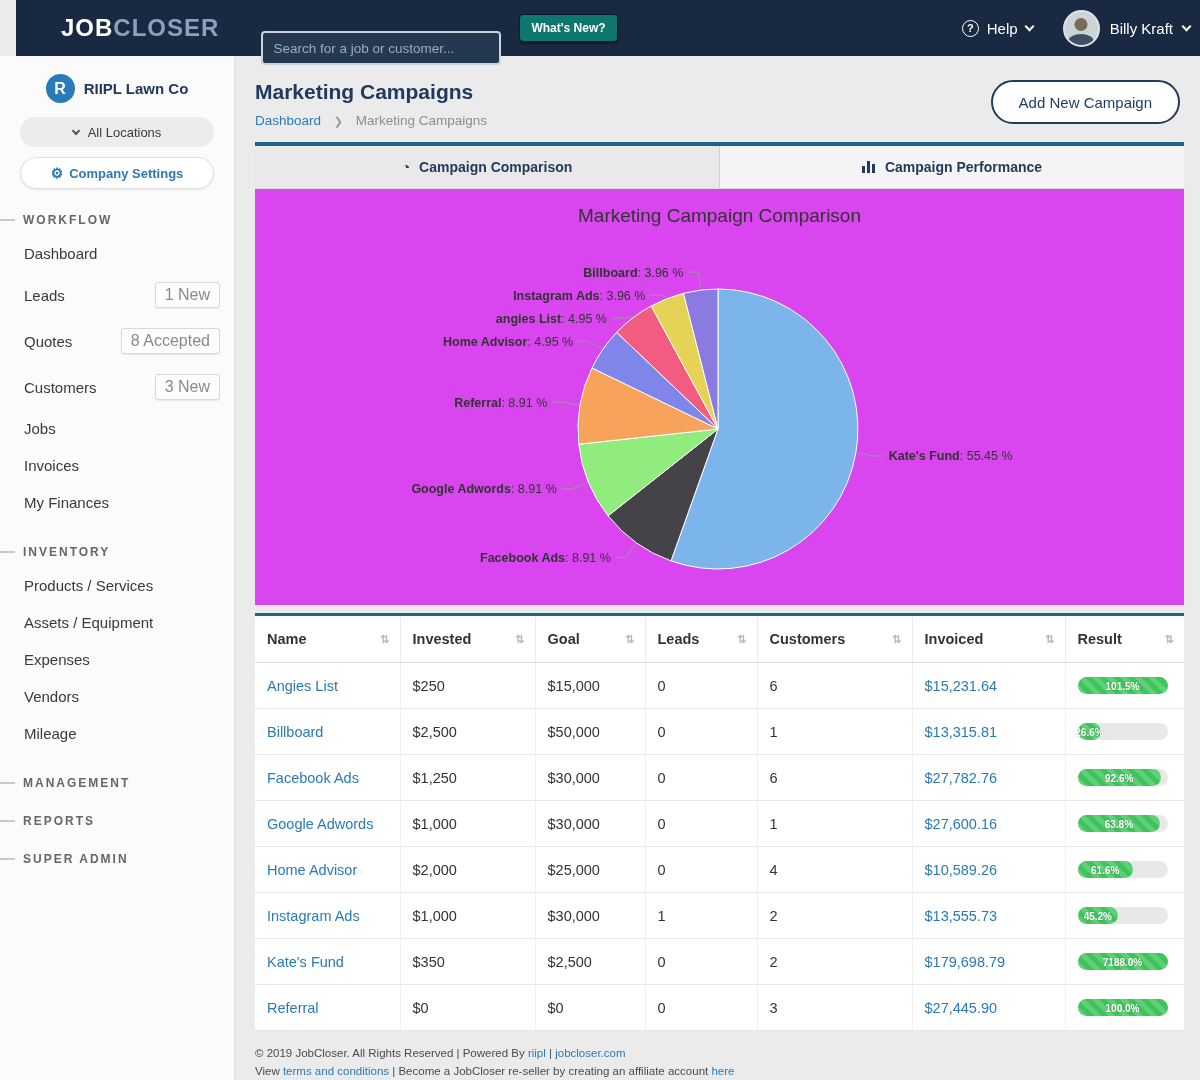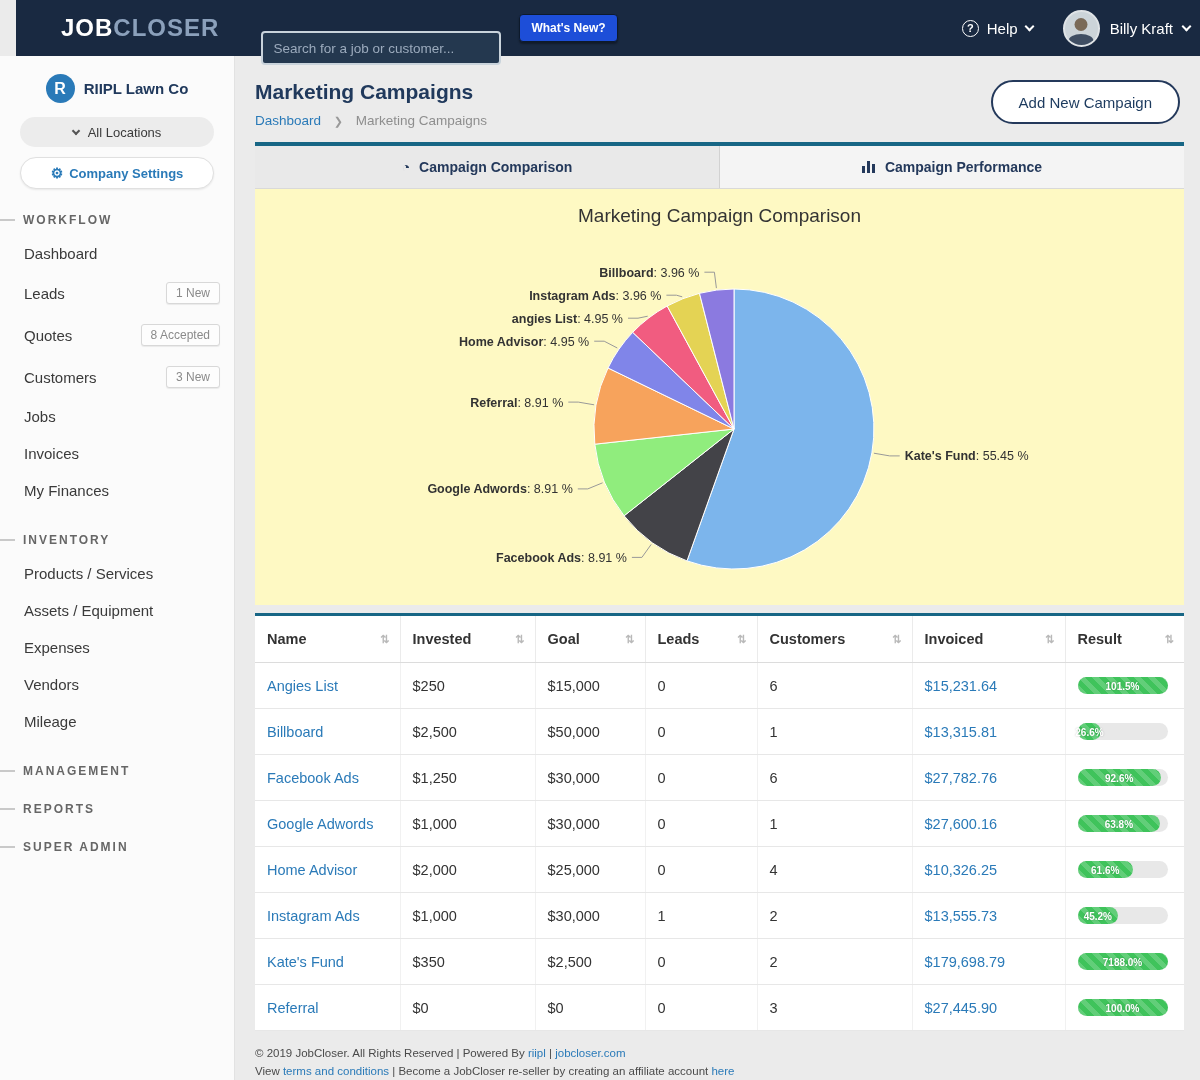--- a/index.html
+++ b/index.html
@@ -10,21 +10,21 @@
 
   
   .navbar { position:fixed; top:0; left:16px; width:1200px; height:56px; background:#192941;
             display:flex; align-items:center; padding:0 26px 0 45px; z-index:20; }
   .logo { font-size:24px; font-weight:bold; color:#fff; letter-spacing:1px; }
   .logo .lt { color:#8ba0bb; }
   .search { width:240px; height:34px; margin-left:42px; background:#24384f; border:2px solid #c9d3db;
             border-radius:4px; color:#fff; padding:0 10px; font-size:13.5px; outline:none;
             font-family:"Liberation Sans", sans-serif;margin-top:40px;}
   .search::placeholder { color:#9cabbd; }
-  .whats-new { margin-left:18px; background:#1d4ed8; border:1px solid #0d1a2b; box-shadow:0 2px 2px rgba(0,0,0,.35);
+  .whats-new { margin-left:18px; background:#0f766e; border:1px solid #0d1a2b; box-shadow:0 2px 2px rgba(0,0,0,.35);
                color:#fff; font-size:12px; font-weight:bold; padding:6px 11px; border-radius:4px;
                font-family:"Liberation Sans", sans-serif;}
   .nav-right { margin-left:auto; display:flex; align-items:center; color:#fff; }
   .help-group { display:flex; align-items:center; gap:8px; font-size:15px; margin-right:30px; }
   .qcircle { width:17px; height:17px; border:1.5px solid #fff; border-radius:50%; display:inline-flex;
              align-items:center; justify-content:center; font-size:11px; font-weight:bold; }
   .chev { display:inline-block; width:7px; height:7px; border-right:2px solid currentColor;
           border-bottom:2px solid currentColor; transform:rotate(45deg); margin-top:-4px; }
   .avatar { width:37px; height:37px; border-radius:50%; background:#ccd4d9; border:2px solid #dfe3e6;
             position:relative; overflow:hidden; margin-right:10px; }
@@ -47,21 +47,21 @@
   .settings-pill { margin:0 20px; height:32px; background:#fff; border:1px solid #e0e0e0; border-radius:16px;
                    box-shadow:0 1px 2px rgba(0,0,0,.08); display:flex; align-items:center; justify-content:center;
                    gap:6px; font-size:13px; color:#2a7ab8; font-weight:bold; }
   .gear { font-size:14px; }
   .side-sections { margin-top:16px; }
   .side-section-header { display:flex; align-items:center; font-size:12px; font-weight:bold; color:#666;
                          letter-spacing:2px; margin:24px 0 8px; }
   .side-section-header::before { content:""; width:15px; height:2px; background:#c9c9c9; margin-right:8px; }
   .side-item { display:flex; align-items:center; justify-content:space-between; padding:10px 14px 10px 24px;
                font-size:15px; color:#3a3a3a; }
-  .badge { font-size:12px; color:#8a8a8a; background:#fdfdfd; border:1px solid #d8d8d8; border-radius:3px;
+  .badge { font-size:16px; color:#8a8a8a; background:#fdfdfd; border:1px solid #d8d8d8; border-radius:3px;
            padding:3px 9px; box-shadow:0 1px 1px rgba(0,0,0,.07); }
 
   
   .main { margin-left:235px; padding-top:56px; width:965px; }
   .page-header { padding:24px 20px 14px 20px; display:flex; justify-content:space-between; align-items:flex-start; }
   .page-title { font-size:21px; font-weight:bold; color:#20395c; margin-bottom:9px; }
   .breadcrumb { font-size:13.5px; }
   .bc-sep { color:#999; margin:0 9px; font-size:11px; }
   .bc-cur { color:#8e8e8e; }
   .add-btn { height:44px; padding:0 26px; border-radius:22px; background:#fff; border:2px solid #24395b;
@@ -72,21 +72,21 @@
   .tab { flex:1; display:flex; align-items:center; justify-content:center; gap:9px; font-size:14px;
          color:#24395b; font-weight:bold; }
   .tab.active { background:#e9e9e9; }
   .tab + .tab { border-left:1px solid #d2d2d2; background:#f4f4f4; }
   .tab-icon-pie { font-size:14px; line-height:1; }
   .bars-icon { width:14px; height:12px; display:inline-block;
     background: linear-gradient(#24395b,#24395b) 0 100%/3px 7px no-repeat,
                 linear-gradient(#24395b,#24395b) 5px 100%/3px 12px no-repeat,
                 linear-gradient(#24395b,#24395b) 10px 100%/3px 9px no-repeat; }
 
-  .chart-card { background:#fef9c3; padding:16px 16px 4px; }
+  .chart-card { background:#d946ef; padding:16px 0 4px; }
   .chart-title { text-align:center; font-size:19px; color:#333; }
   #pie-svg { display:block; margin-top:2px; }
 
   .table-card { margin-top:8px; background:#fff; border-top:3px solid #176685; }
   table { width:100%; border-collapse:collapse; font-size:14.5px; table-layout:fixed; }
   col.c-name{width:145px} col.c-invested{width:135px} col.c-goal{width:110px} col.c-leads{width:112px}
   col.c-customers{width:155px} col.c-invoiced{width:153px} col.c-result{width:119px}
   th { text-align:left; padding:15px 10px 15px 12px; font-weight:bold; color:#333;
        border-bottom:1px solid #dcdcdc; border-right:1px solid #ebebeb; }
   th:last-child { border-right:none; }
@@ -337,21 +337,21 @@
                   </div>
                 </div>
               </td>
             </tr>
             <tr data-interactable="false">
               <td data-interactable="false"><a data-interactable="true">Home Advisor</a></td>
               <td data-interactable="false">$2,000</td>
               <td data-interactable="false">$25,000</td>
               <td data-interactable="false">0</td>
               <td data-interactable="false">4</td>
-              <td data-interactable="false"><a data-interactable="true">$10,326.25</a></td>
+              <td data-interactable="false"><a data-interactable="true">$10,589.26</a></td>
               <td data-interactable="false">
                 <div class="result-track" data-interactable="false">
                   <div class="result-fill" data-interactable="false" style="width: 61.6%;">
                     <span class="result-label" data-interactable="false">61.6%</span>
                   </div>
                 </div>
               </td>
             </tr>
             <tr data-interactable="false">
               <td data-interactable="false"><a data-interactable="true">Instagram Ads</a></td>

